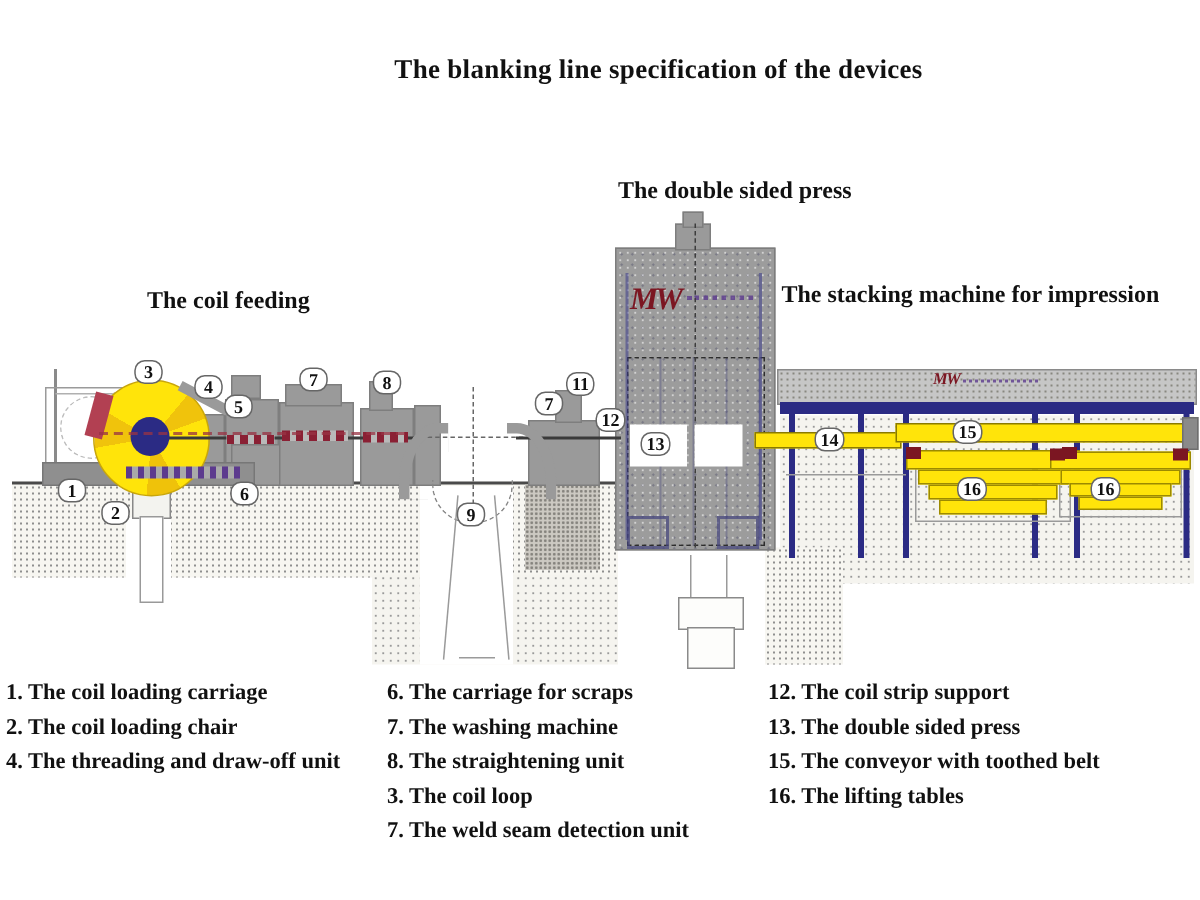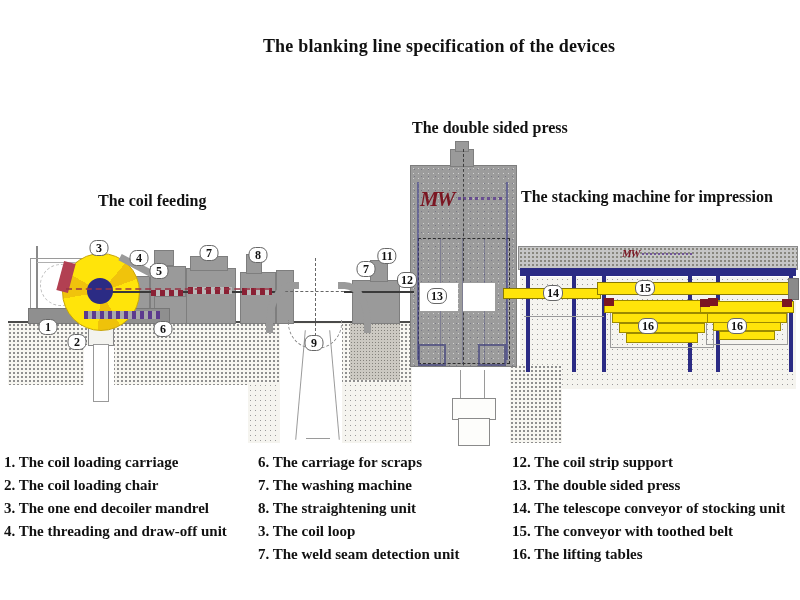--- a/index.html
+++ b/index.html
@@ -290,31 +290,29 @@
         <div class="callout" style="left: 645px; top: 288px;">15</div>
         <div class="callout" style="left: 648px; top: 326px;">16</div>
         <div class="callout" style="left: 737px; top: 326px;">16</div>
       </div>
   </div>
 
   <div class="legend" id="legend">
       <div class="legend-col" style="left: 4px;">
         <div class="legend-item">1. The coil loading carriage</div>
         <div class="legend-item">2. The coil loading chair</div>
-        <div class="legend-item">3. The one end decoiler mandrel</div>
         <div class="legend-item">4. The threading and draw-off unit</div>
       </div>
       <div class="legend-col" style="left: 258px;">
         <div class="legend-item">6. The carriage for scraps</div>
         <div class="legend-item">7. The washing machine</div>
         <div class="legend-item">8. The straightening unit</div>
         <div class="legend-item">3. The coil loop</div>
         <div class="legend-item">7. The weld seam detection unit</div>
       </div>
       <div class="legend-col" style="left: 512px;">
         <div class="legend-item">12. The coil strip support</div>
         <div class="legend-item">13. The double sided press</div>
-        <div class="legend-item">14. The telescope conveyor of stocking unit</div>
         <div class="legend-item">15. The conveyor with toothed belt</div>
         <div class="legend-item">16. The lifting tables</div>
       </div>
     </div>
 </div>
 
 </body></html>

